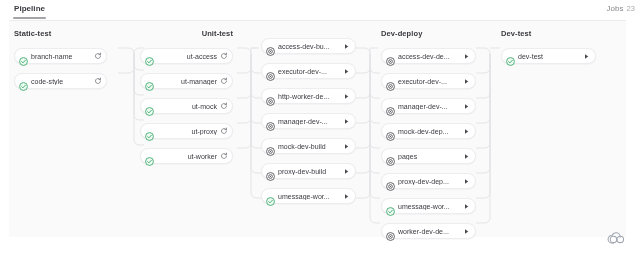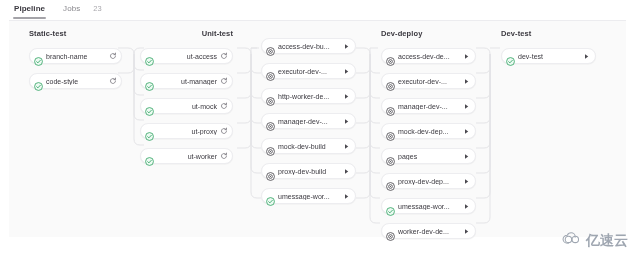--- a/index.html
+++ b/index.html
@@ -9,33 +9,34 @@
     font-family: "Liberation Sans", sans-serif;
     overflow: hidden;
   }
   #app { position: relative; width: 640px; height: 255px; background: #ffffff; }
 
   
   .tabbar {
     position: absolute; left: 0; top: 0; width: 640px; height: 20px;
     display: flex; align-items: flex-start; gap: 8px;
     padding-left: 9px;
+    justify-content: space-between;
   }
   .tab {
     position: relative;
     font-size: 8px; line-height: 10px;
     padding: 4px 5px 5px 5px;
     color: #89888d; white-space: nowrap; letter-spacing: 0.05px;
   }
   .tab.active { color: #3a383f; font-weight: bold; }
   .tab.active::after {
     content: ""; position: absolute; left: 4px; right: 4px; bottom: 0;
     height: 2px; background: #a4a3a8; border-radius: 1px;
   }
-  .tab .count { color: #a9a8ad; font-weight: normal; margin-left: 13px; font-size: 7.5px; }
+  .tab .count { color: #a9a8ad; font-weight: normal; margin-left: 3px; font-size: 7.5px; }
 
   
   .panel {
     position: absolute; left: 9px; top: 20px;
     width: 617px; height: 217px;
     background: #fafafa;
     border-top: 1px solid #ececef;
   }
 
   
@@ -148,21 +149,21 @@
         <path d="M467 77 h8 q6 0 6 -6 v-38"></path>
         <path d="M467 102 h8 q6 0 6 -6 v-63"></path>
         <path d="M467 127 h8 q6 0 6 -6 v-88"></path>
         <path d="M467 152 h8 q6 0 6 -6 v-113"></path>
         <path d="M467 177 h8 q6 0 6 -6 v-138"></path>
         <path d="M467 202 h8 q6 0 6 -6 v-163"></path>
         <path d="M481 27 h10"></path>
       </g>
     </svg>
 
-    <div class="stage" style="left:20px; top:8px;">
+    <div class="stage" style="left:5px; top:8px;">
       <div class="stage-title">Static-test</div>
       <div class="nodes">
 
         <div class="node">
           <span class="ico">
             <svg viewBox="0 0 16 16" width="9" height="9">
                 <circle cx="8" cy="8" r="7" fill="#ecfaf2" stroke="#2da160" stroke-width="1.4"></circle>
                 <path d="M4.8 8.3 L6.9 10.4 L11.2 5.9" stroke="#2da160" stroke-width="1.5" fill="none" stroke-linecap="round" stroke-linejoin="round"></path>
               </svg>
           </span>
@@ -557,16 +558,15 @@
   </div>
 
   <div class="watermark">
     <span>
       <svg viewBox="0 0 30 20" width="21" height="14">
         <path d="M9 16 C4.6 16 1.5 13.4 1.5 10.2 C1.5 7 4.3 4.6 7.6 4.6 C8.4 2.6 10.5 1.2 13 1.2 C16.2 1.2 18.8 3.6 18.8 6.6 C18.8 6.9 18.8 7.2 18.7 7.5" fill="none" stroke="#9aa2ad" stroke-width="1.5" stroke-linecap="round"></path>
         <circle cx="9.2" cy="10.6" r="4.6" fill="none" stroke="#9aa2ad" stroke-width="1.5"></circle>
         <circle cx="19" cy="10.6" r="4.6" fill="none" stroke="#9aa2ad" stroke-width="1.5"></circle>
       </svg>
     </span>
-    <span class="wm-text">亿速云</span>
   </div>
 
 </div>
 
 </body></html>

